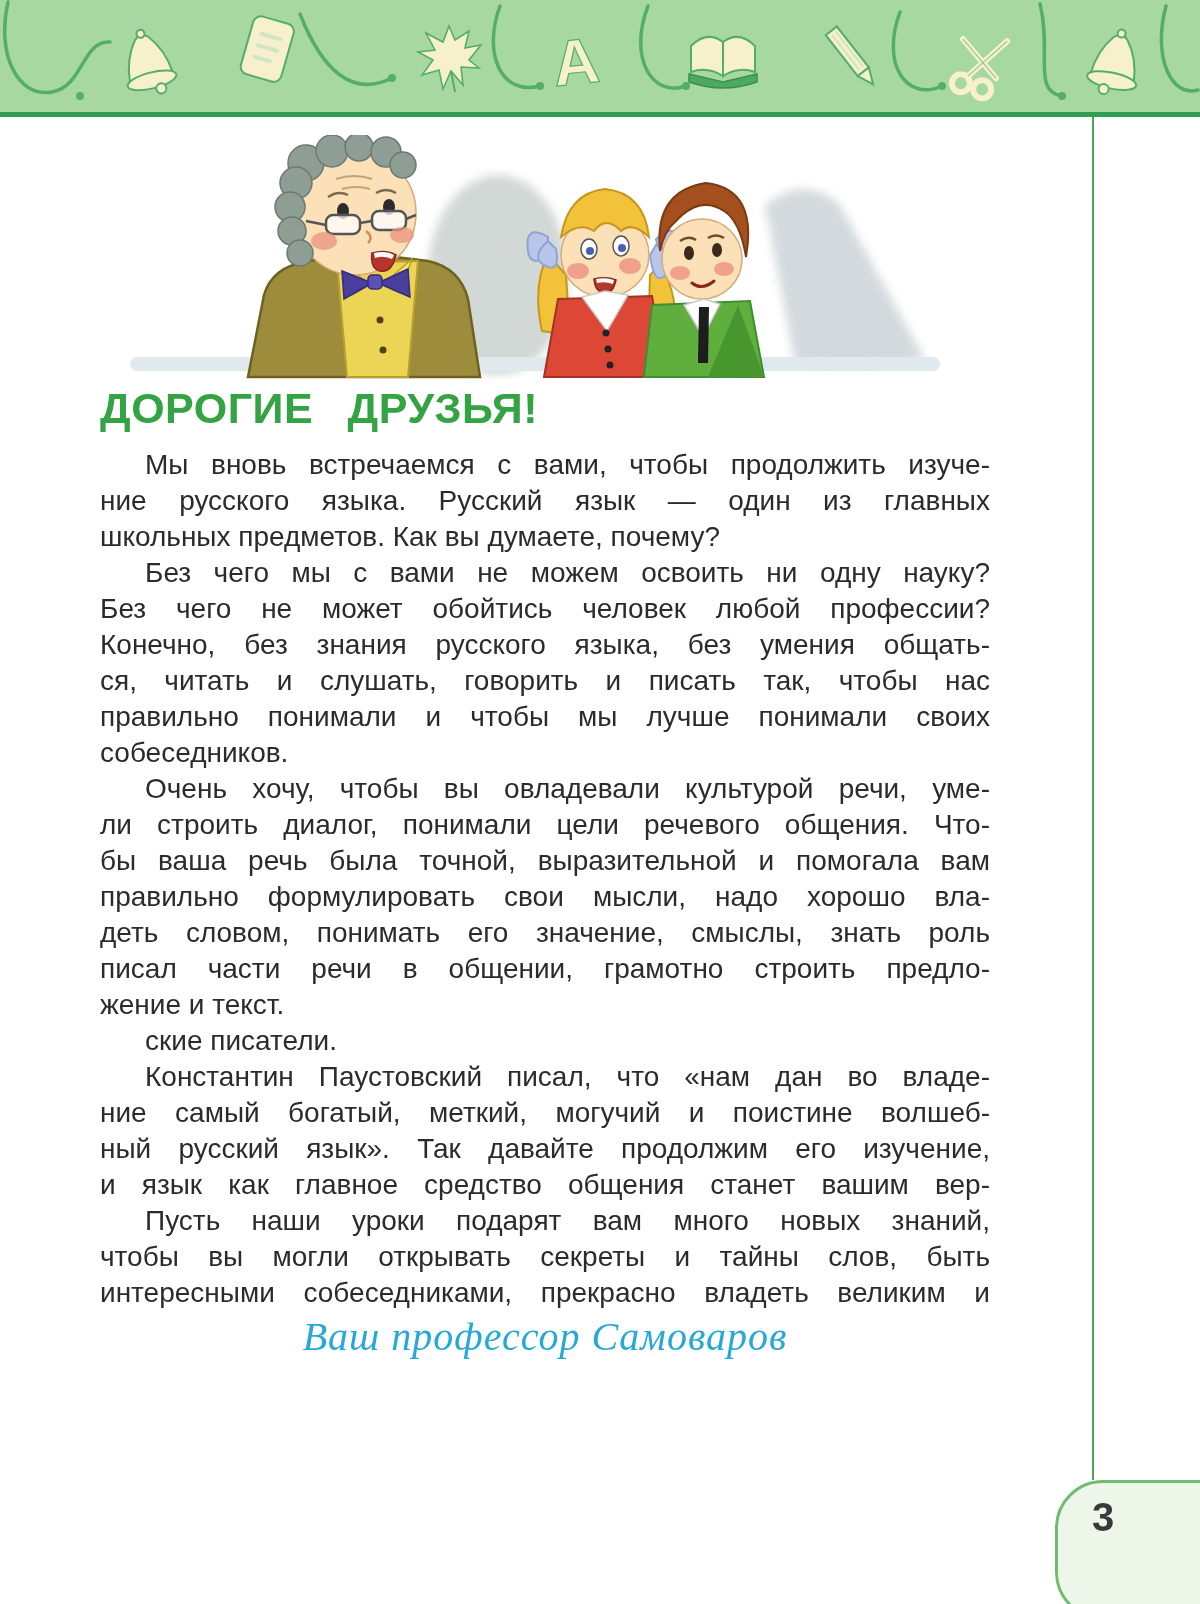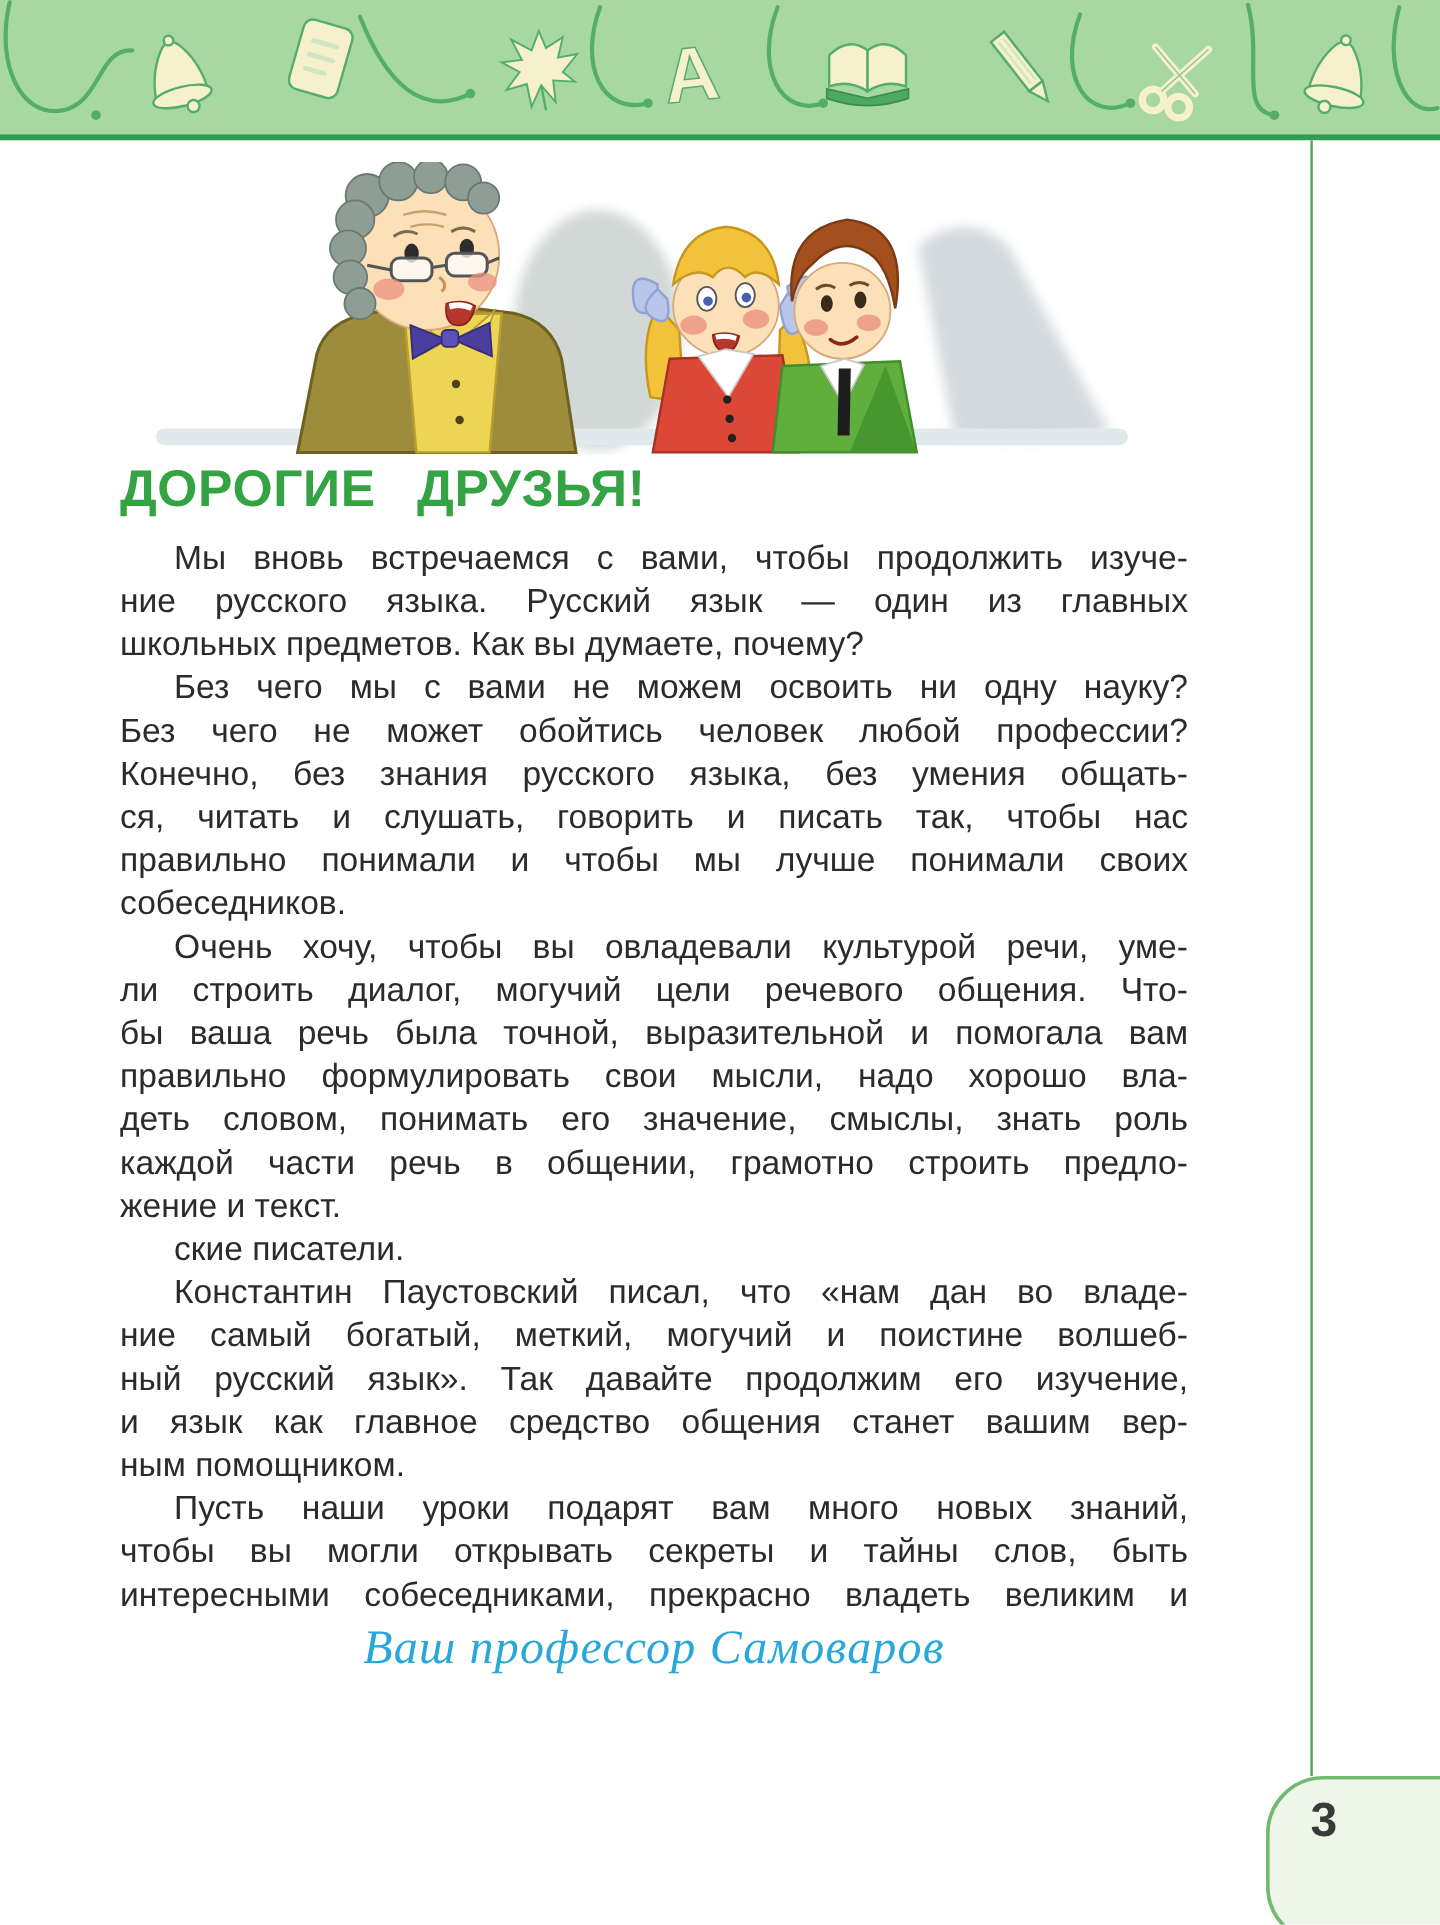--- a/index.html
+++ b/index.html
@@ -258,36 +258,35 @@
         <div class="para">
           <div class="line">Без чего мы с вами не можем освоить ни одну науку?</div>
           <div class="line">Без чего не может обойтись человек любой профессии?</div>
           <div class="line">Конечно, без знания русского языка, без умения общать-</div>
           <div class="line">ся, читать и слушать, говорить и писать так, чтобы нас</div>
           <div class="line">правильно понимали и чтобы мы лучше понимали своих</div>
           <div class="line last">собеседников.</div>
         </div>
         <div class="para">
           <div class="line">Очень хочу, чтобы вы овладевали культурой речи, уме-</div>
-          <div class="line">ли строить диалог, могучий цели речевого общения. Что-</div>
+          <div class="line">ли строить диалог, понимали цели речевого общения. Что-</div>
           <div class="line">бы ваша речь была точной, выразительной и помогала вам</div>
           <div class="line">правильно формулировать свои мысли, надо хорошо вла-</div>
           <div class="line">деть словом, понимать его значение, смыслы, знать роль</div>
-          <div class="line">каждой части речь в общении, грамотно строить предло-</div>
+          <div class="line">писал части речи в общении, грамотно строить предло-</div>
           <div class="line last">жение и текст.</div>
         </div>
         <div class="para">
           <div class="line last">ские писатели.</div>
         </div>
         <div class="para">
           <div class="line">Константин Паустовский писал, что «нам дан во владе-</div>
           <div class="line">ние самый богатый, меткий, могучий и поистине волшеб-</div>
           <div class="line">ный русский язык». Так давайте продолжим его изучение,</div>
           <div class="line">и язык как главное средство общения станет вашим вер-</div>
-          <div class="line last">ным помощником.</div>
         </div>
         <div class="para">
           <div class="line">Пусть наши уроки подарят вам много новых знаний,</div>
           <div class="line">чтобы вы могли открывать секреты и тайны слов, быть</div>
           <div class="line">интересными собеседниками, прекрасно владеть великим и</div>
         </div>
       </div>
 
     <div class="signature">Ваш профессор Самоваров</div>
   </div>

